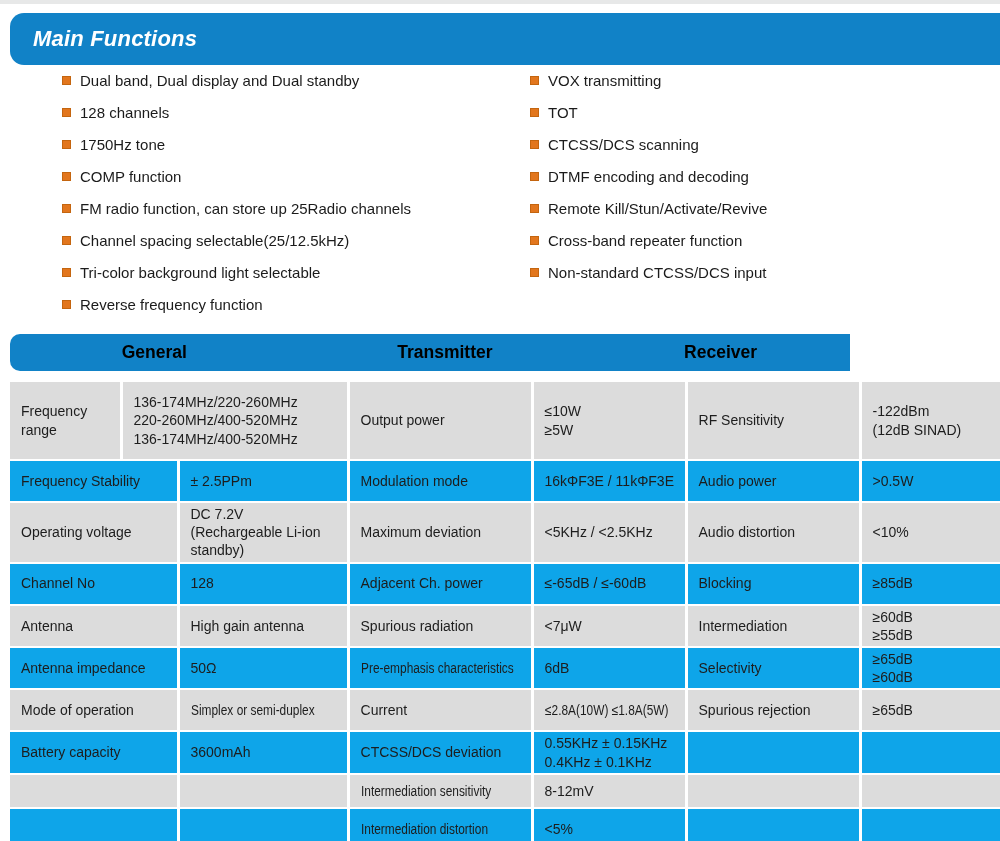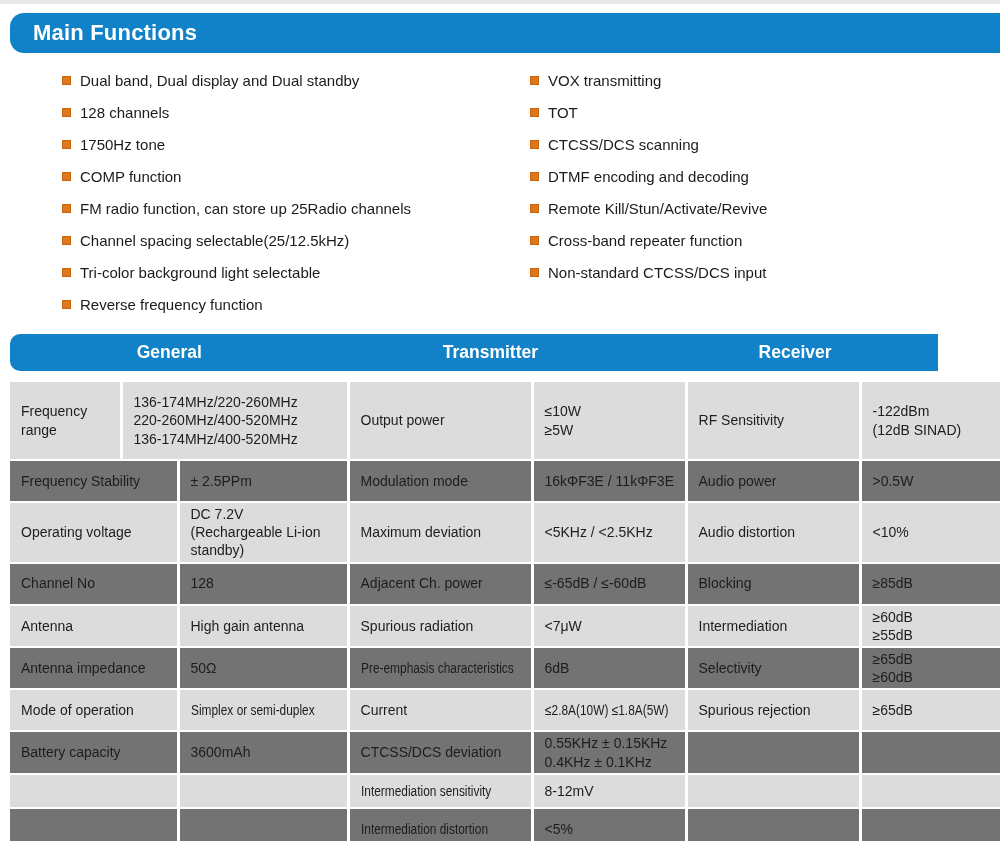--- a/index.html
+++ b/index.html
@@ -7,60 +7,60 @@
   body { font-family:"Liberation Sans", sans-serif; }
   .page {
     position:relative; width:1000px; height:841px;
     background:#ffffff; overflow:hidden; color:#1c1c1c;
   }
   .top-strip {
     position:absolute; top:0; left:0; width:1000px; height:4px;
     background:#e7e8e8;
   }
   .title-bar {
-    position:absolute; top:13px; left:10px; width:990px; height:40px;
+    position:absolute; top:13px; left:10px; width:990px; height:52px;
     background:var(--blue,#1182c7);
     border-radius:14px 0 0 14px;
-    display:flex; align-items:center; padding-left:23px;
+    display:flex; align-items:center; padding-left:23px;font-style:italic;
   }
   .title-bar span {
     color:#ffffff; font-weight:bold; font-size:22px; letter-spacing:0.2px;
   }
   .features { position:absolute; top:64px; left:0; width:1000px; height:262px;margin-left:24px; }
   .fcol { position:absolute; top:0; list-style:none; }
   .fcol li { display:flex; align-items:center; height:32px; }
   .bullet {
     width:9px; height:9px; flex:0 0 9px;
     background:var(--orange,#e2761d);
     border:1px solid #c4650f; margin-right:9px; margin-top:1px;
   }
   .ftext { font-size:15px; color:#1b1b1b; white-space:nowrap; }
   .thead-bar {
-    position:absolute; top:334px; left:10px; width:928px; height:37px;
+    position:absolute; top:334px; left:10px; width:840px; height:37px;
     background:var(--blue,#1182c7);
     border-radius:10px 0 0 10px;
-    display:flex; color:#ffffff; font-weight:bold; font-size:17.5px;
+    display:flex; color:#000000; font-weight:bold; font-size:17.5px;
   }
   .thead-bar .sec { display:flex; align-items:center; justify-content:center; }
   .thead-bar .sec.g { width:340px; }
   .thead-bar .sec.t { width:345px; }
   .thead-bar .sec.r { width:305px; }
   table.spec {
     position:absolute; top:382px; left:10px; width:990px;
     border-collapse:collapse; table-layout:fixed;
   }
   table.spec td {
     border-right:3px solid #ffffff; border-bottom:2px solid #ffffff;
     vertical-align:middle; padding:2px 10px 2px 11px;
     font-size:14px; color:#1d1d1d; line-height:1.3;
     overflow:hidden;
   }
   table.spec td:last-child { border-right:none; }
   tr.grey td { background:var(--grey,#dcdcdc); }
-  tr.white td { background:#737373; }
+  tr.white td { background:#0ea5e9; }
   tr.r0 td { height:78px; }
   tr.r1 td, tr.r2 td, tr.r3 td, tr.r4 td, tr.r5 td, tr.r6 td, tr.r7 td { height:42px; }
   tr.r8 td { height:34px; }
   tr.r9 td { height:42px; }
   .squish {
     display:inline-block; transform:scaleX(0.85);
     transform-origin:0 50%; white-space:nowrap;
   }
 </style>
 </head>

